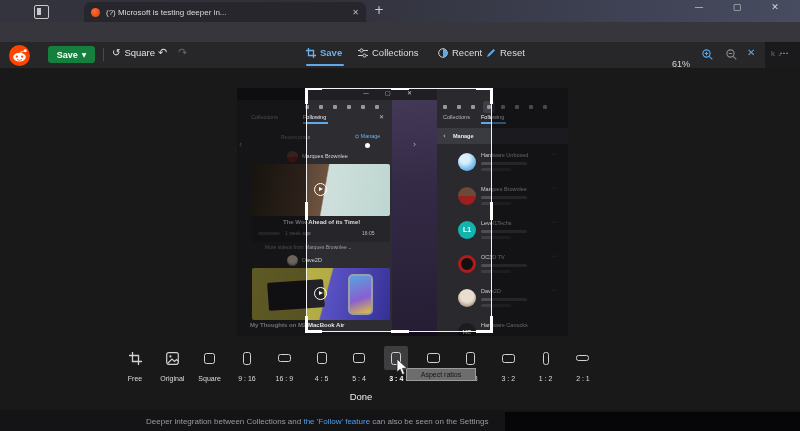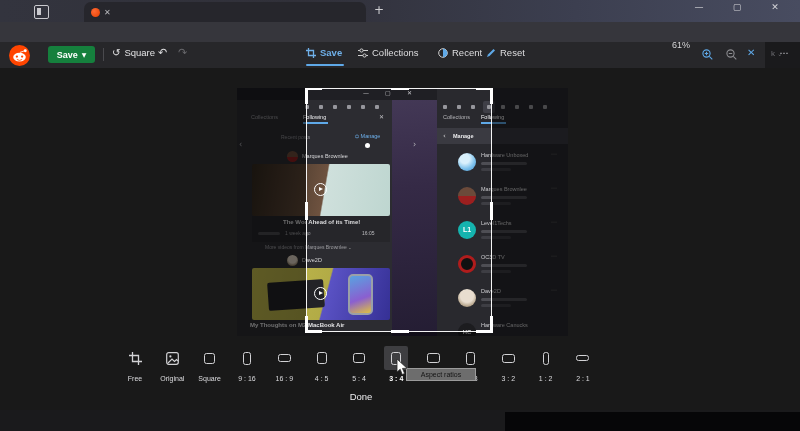--- a/index.html
+++ b/index.html
@@ -44,21 +44,21 @@
   .save-btn{left:48px;top:46px;width:47px;height:17px;background:#15803d;border-radius:3px;
             display:flex;align-items:center;justify-content:center;gap:4px;color:#fff;
             font-size:9px;font-weight:700;}
   .vdiv{left:103px;top:48px;width:1px;height:13px;background:#4a4a4e;}
   .reset{left:112px;top:47px;display:flex;align-items:center;gap:4px;color:#e2e2e4;font-size:9.5px;}
   .undo{left:158px;top:46px;font-size:11px;color:#dcdcde;}
   .redo{left:178px;top:46px;font-size:11px;color:#67676b;transform:scaleX(-1);}
   .etab{top:47px;display:flex;align-items:center;gap:4px;font-size:9.5px;color:#dedee0;}
   .etab.sel{color:#6fb0e9;font-weight:700;}
   .etab-underline{left:306px;top:64px;width:38px;height:2px;background:#5fa9e8;border-radius:1px;}
-  .zoomlvl{left:672px;top:40px;font-size:9px;color:#d8d8da;}
+  .zoomlvl{left:672px;top:59px;font-size:9px;color:#d8d8da;}
   .eclose{left:747px;top:47px;font-size:10px;color:#5fa9e8;}
   .kfrag{left:771px;top:49px;font-size:8px;color:#6e6e74;}
 
   
   .canvas{left:0;top:68px;width:800px;height:342px;background:#191919;}
 
   .eimg{left:237px;top:20px;width:331px;height:248px;background:#242428;overflow:hidden;}
   .iw-left{left:0;top:0;width:155px;height:248px;background:#2c2c31;}
   .iw-strip{left:155px;top:0;width:45px;height:248px;
     background:linear-gradient(175deg,#453a58 0%,#352a46 40%,#241d33 100%);}
@@ -128,20 +128,21 @@
 </style>
 </head>
 <body>
 
 <div id="app">
 
   <div class="abs titlebar">
     <div class="abs tab-actions"></div>
     <div class="abs tab">
       <span class="favicon"></span>
+      <span class="tab-title">(?) Microsoft is testing deeper in...</span>
       <span class="tab-close g">✕</span>
     </div>
     <span class="abs new-tab g">+</span>
     <span class="abs win-ctl g" style="left:686px;">—</span>
     <span class="abs win-ctl g" style="left:724px;">▢</span>
     <span class="abs win-ctl g" style="left:762px;">✕</span>
   </div>
 
   <div class="abs navbar">
     <span class="abs nav-ic g" style="left:12px;">←</span>
@@ -456,15 +457,20 @@
     </div>
 
     <div class="abs tooltip">Aspect ratios</div>
     <svg class="abs cursor icn" width="12" height="17" viewBox="0 0 12 17">
       <polygon points="1,0 1,13 4.2,10.2 6.2,15.5 8.6,14.5 6.5,9.4 11,9.2" fill="#fff" stroke="#2a2a2a" stroke-width="0.8"></polygon>
     </svg>
 
     <div class="abs done-btn">Done</div>
   </div>
 
+  <div class="abs sliver">
+    <span class="sliver-text">
+      <span>Deeper integration between Collections and </span><span class="lnk">the 'Follow' feature</span><span> can also be seen on the Settings</span>
+    </span>
+  </div>
   <div class="abs black-block"></div>
 
 </div>
 
 </body></html>

